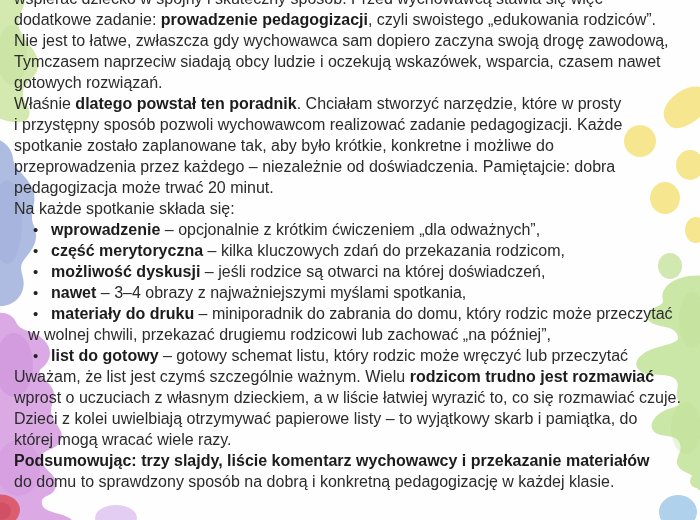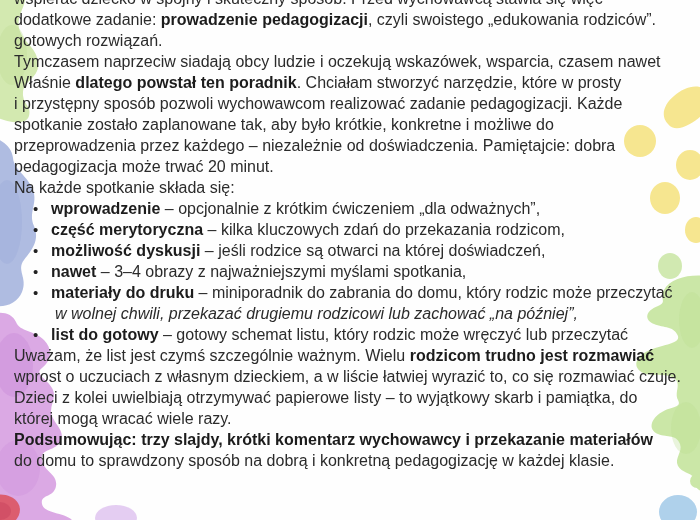--- a/index.html
+++ b/index.html
@@ -12,21 +12,21 @@
   }
   .deco{position:absolute;top:0;left:0;z-index:1;}
   .deco svg{display:block;}
   .textblock{
     position:absolute;top:-12px;left:0;right:0;z-index:2;
     font-size:16px;line-height:21px;color:#2b2b2b;
   }
   .line{white-space:nowrap;height:21px;padding-left:14px;}
   .line.bullet{position:relative;padding-left:51px;}
   .line.bullet .marker{position:absolute;left:33px;top:0;font-size:15px;color:#222;}
-  .line.bullet-cont{padding-left:55px;font-style:italic;}
+  .line.bullet-cont{padding-left:28px;}
   .b{font-weight:700;color:#1c1c1c;}
 </style>
 </head>
 <body>
 
 <div class="page">
 
   <div class="deco">
     <svg width="700" height="520" viewBox="0 0 700 520" xmlns="http://www.w3.org/2000/svg">
       <g opacity="0.92" style="filter:blur(0.6px)">
@@ -61,37 +61,38 @@
 
         <ellipse cx="678" cy="512" rx="19" ry="17" fill="#a8cdea"></ellipse>
       </g>
     </svg>
   </div>
 
   <div class="textblock">
     <div>
         <div class="line "><span>wspierać dziecko w spójny i skuteczny sposób. Przed wychowawcą stawia się więc</span></div>
         <div class="line "><span>dodatkowe zadanie: </span><span class="b">prowadzenie pedagogizacji</span><span>, czyli swoistego „edukowania rodziców”.</span></div>
+        <div class="line "><span>Nie jest to łatwe, zwłaszcza gdy wychowawca sam dopiero zaczyna swoją drogę zawodową,</span></div>
+        <div class="line "><span>Tymczasem naprzeciw siadają obcy ludzie i oczekują wskazówek, wsparcia, czasem nawet</span></div>
         <div class="line "><span>gotowych rozwiązań.</span></div>
-        <div class="line "><span>Tymczasem naprzeciw siadają obcy ludzie i oczekują wskazówek, wsparcia, czasem nawet</span></div>
         <div class="line "><span>Właśnie </span><span class="b">dlatego powstał ten poradnik</span><span>. Chciałam stworzyć narzędzie, które w prosty</span></div>
         <div class="line "><span>i przystępny sposób pozwoli wychowawcom realizować zadanie pedagogizacji. Każde</span></div>
         <div class="line "><span>spotkanie zostało zaplanowane tak, aby było krótkie, konkretne i możliwe do</span></div>
         <div class="line "><span>przeprowadzenia przez każdego – niezależnie od doświadczenia. Pamiętajcie: dobra</span></div>
         <div class="line "><span>pedagogizacja może trwać 20 minut.</span></div>
         <div class="line "><span>Na każde spotkanie składa się:</span></div>
         <div class="line bullet"><span class="marker">•</span><span class="b">wprowadzenie</span><span> – opcjonalnie z krótkim ćwiczeniem „dla odważnych”,</span></div>
         <div class="line bullet"><span class="marker">•</span><span class="b">część merytoryczna</span><span> – kilka kluczowych zdań do przekazania rodzicom,</span></div>
         <div class="line bullet"><span class="marker">•</span><span class="b">możliwość dyskusji</span><span> – jeśli rodzice są otwarci na której doświadczeń,</span></div>
         <div class="line bullet"><span class="marker">•</span><span class="b">nawet</span><span> – 3–4 obrazy z najważniejszymi myślami spotkania,</span></div>
         <div class="line bullet"><span class="marker">•</span><span class="b">materiały do druku</span><span> – miniporadnik do zabrania do domu, który rodzic może przeczytać</span></div>
         <div class="line bullet-cont"><span>w wolnej chwili, przekazać drugiemu rodzicowi lub zachować „na później”,</span></div>
         <div class="line bullet"><span class="marker">•</span><span class="b">list do gotowy</span><span> – gotowy schemat listu, który rodzic może wręczyć lub przeczytać</span></div>
         <div class="line "><span>Uważam, że list jest czymś szczególnie ważnym. Wielu </span><span class="b">rodzicom trudno jest rozmawiać</span></div>
         <div class="line "><span>wprost o uczuciach z własnym dzieckiem, a w liście łatwiej wyrazić to, co się rozmawiać czuje.</span></div>
         <div class="line "><span>Dzieci z kolei uwielbiają otrzymywać papierowe listy – to wyjątkowy skarb i pamiątka, do</span></div>
         <div class="line "><span>której mogą wracać wiele razy.</span></div>
-        <div class="line "><span class="b">Podsumowując: trzy slajdy, krótki komentarz wychowawcy i przekazanie materiałów</span></div>
+        <div class="line "><span class="b">Podsumowując: trzy slajdy, liście komentarz wychowawcy i przekazanie materiałów</span></div>
         <div class="line "><span>do domu to sprawdzony sposób na dobrą i konkretną pedagogizację w każdej klasie.</span></div>
       </div>
   </div>
 
 </div>
 
 </body></html>

